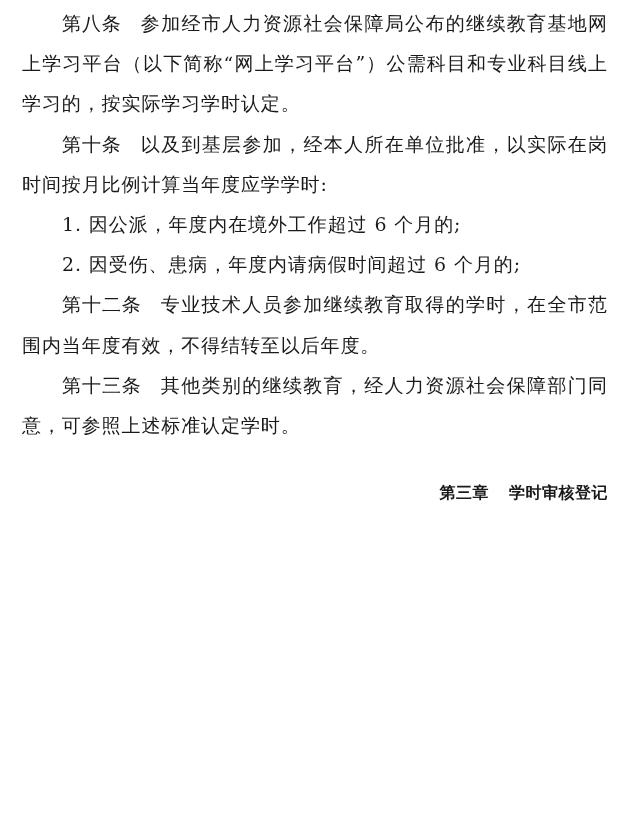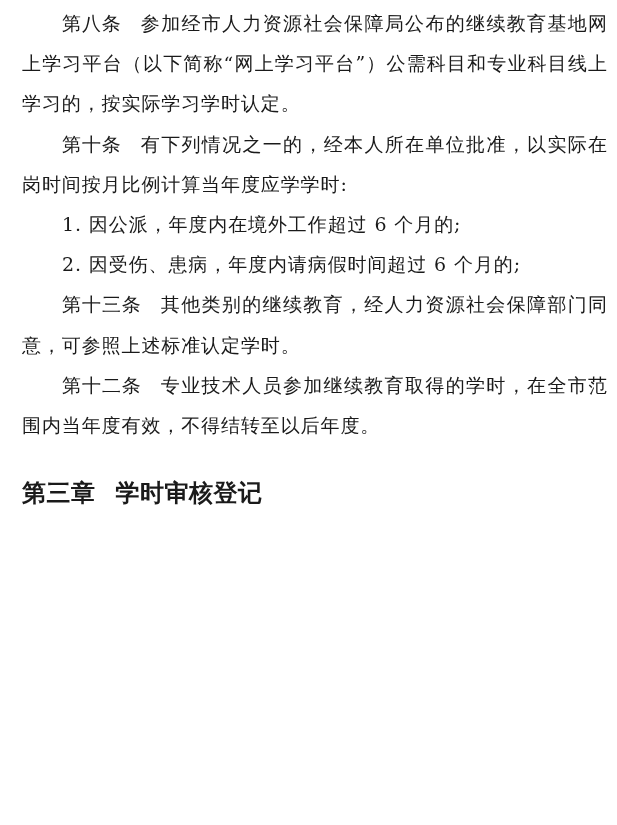--- a/index.html
+++ b/index.html
@@ -36,52 +36,52 @@
     }
     .art {
       font-family: "DejaVu Sans", "Liberation Sans", sans-serif;
       font-weight: normal;
       letter-spacing: 0.5px;
       margin-right: 19px;
     }
     .chapter {
       font-family: "DejaVu Serif", "Liberation Serif", serif;
       font-weight: bold;
-      font-size: 24px;
-      text-align: left;
+      font-size: 16px;
+      text-align: right;
       margin: 0;
       height: 96px;
       line-height: 96px;
       letter-spacing: 0.5px;
     }
     .chapter .gap { display: inline-block; width: 20px; }
   </style>
 </head>
 <body>
 
 <div class="page">
 
   <div class="para">
     <span class="art">第八条</span><span>参加经市人力资源社会保障局公布的继续教育基</span><span>地网上学习平台（以下简称“网上学习平台”）公需科目和专业</span><span>科目线上学习的，按实际学习学时认定。</span>
   </div>
 
 
   <div class="para">
-    <span class="art">第十条</span><span>有下列情况之一的，经本人所在单位批准，以实际</span><span>在岗时间按月比例计算当年度应学学时:</span>
+    <span class="art">第十条</span><span>以及到基层参加，经本人所在单位批准，以实际</span><span>在岗时间按月比例计算当年度应学学时:</span>
   </div>
   <div class="para item">1. 因公派，年度内在境外工作超过 6 个月的;</div>
   <div class="para item">2. 因受伤、患病，年度内请病假时间超过 6 个月的;</div>
 
 
   <div class="para">
-    <span class="art">第十三条</span><span>其他类别的继续教育，经人力资源社会保障部门</span><span>同意，可参照上述标准认定学时。</span>
+    <span class="art">第十二条</span><span>专业技术人员参加继续教育取得的学时，在全市</span><span>范围内当年度有效，不得结转至以后年度。</span>
   </div>
 
   <div class="para">
-    <span class="art">第十二条</span><span>专业技术人员参加继续教育取得的学时，在全市</span><span>范围内当年度有效，不得结转至以后年度。</span>
+    <span class="art">第十三条</span><span>其他类别的继续教育，经人力资源社会保障部门</span><span>同意，可参照上述标准认定学时。</span>
   </div>
 
   <div class="chapter">
     <span>第三章</span><span class="gap"></span><span>学时审核登记</span>
   </div>
 
   <div class="para">
     
   </div>
 

